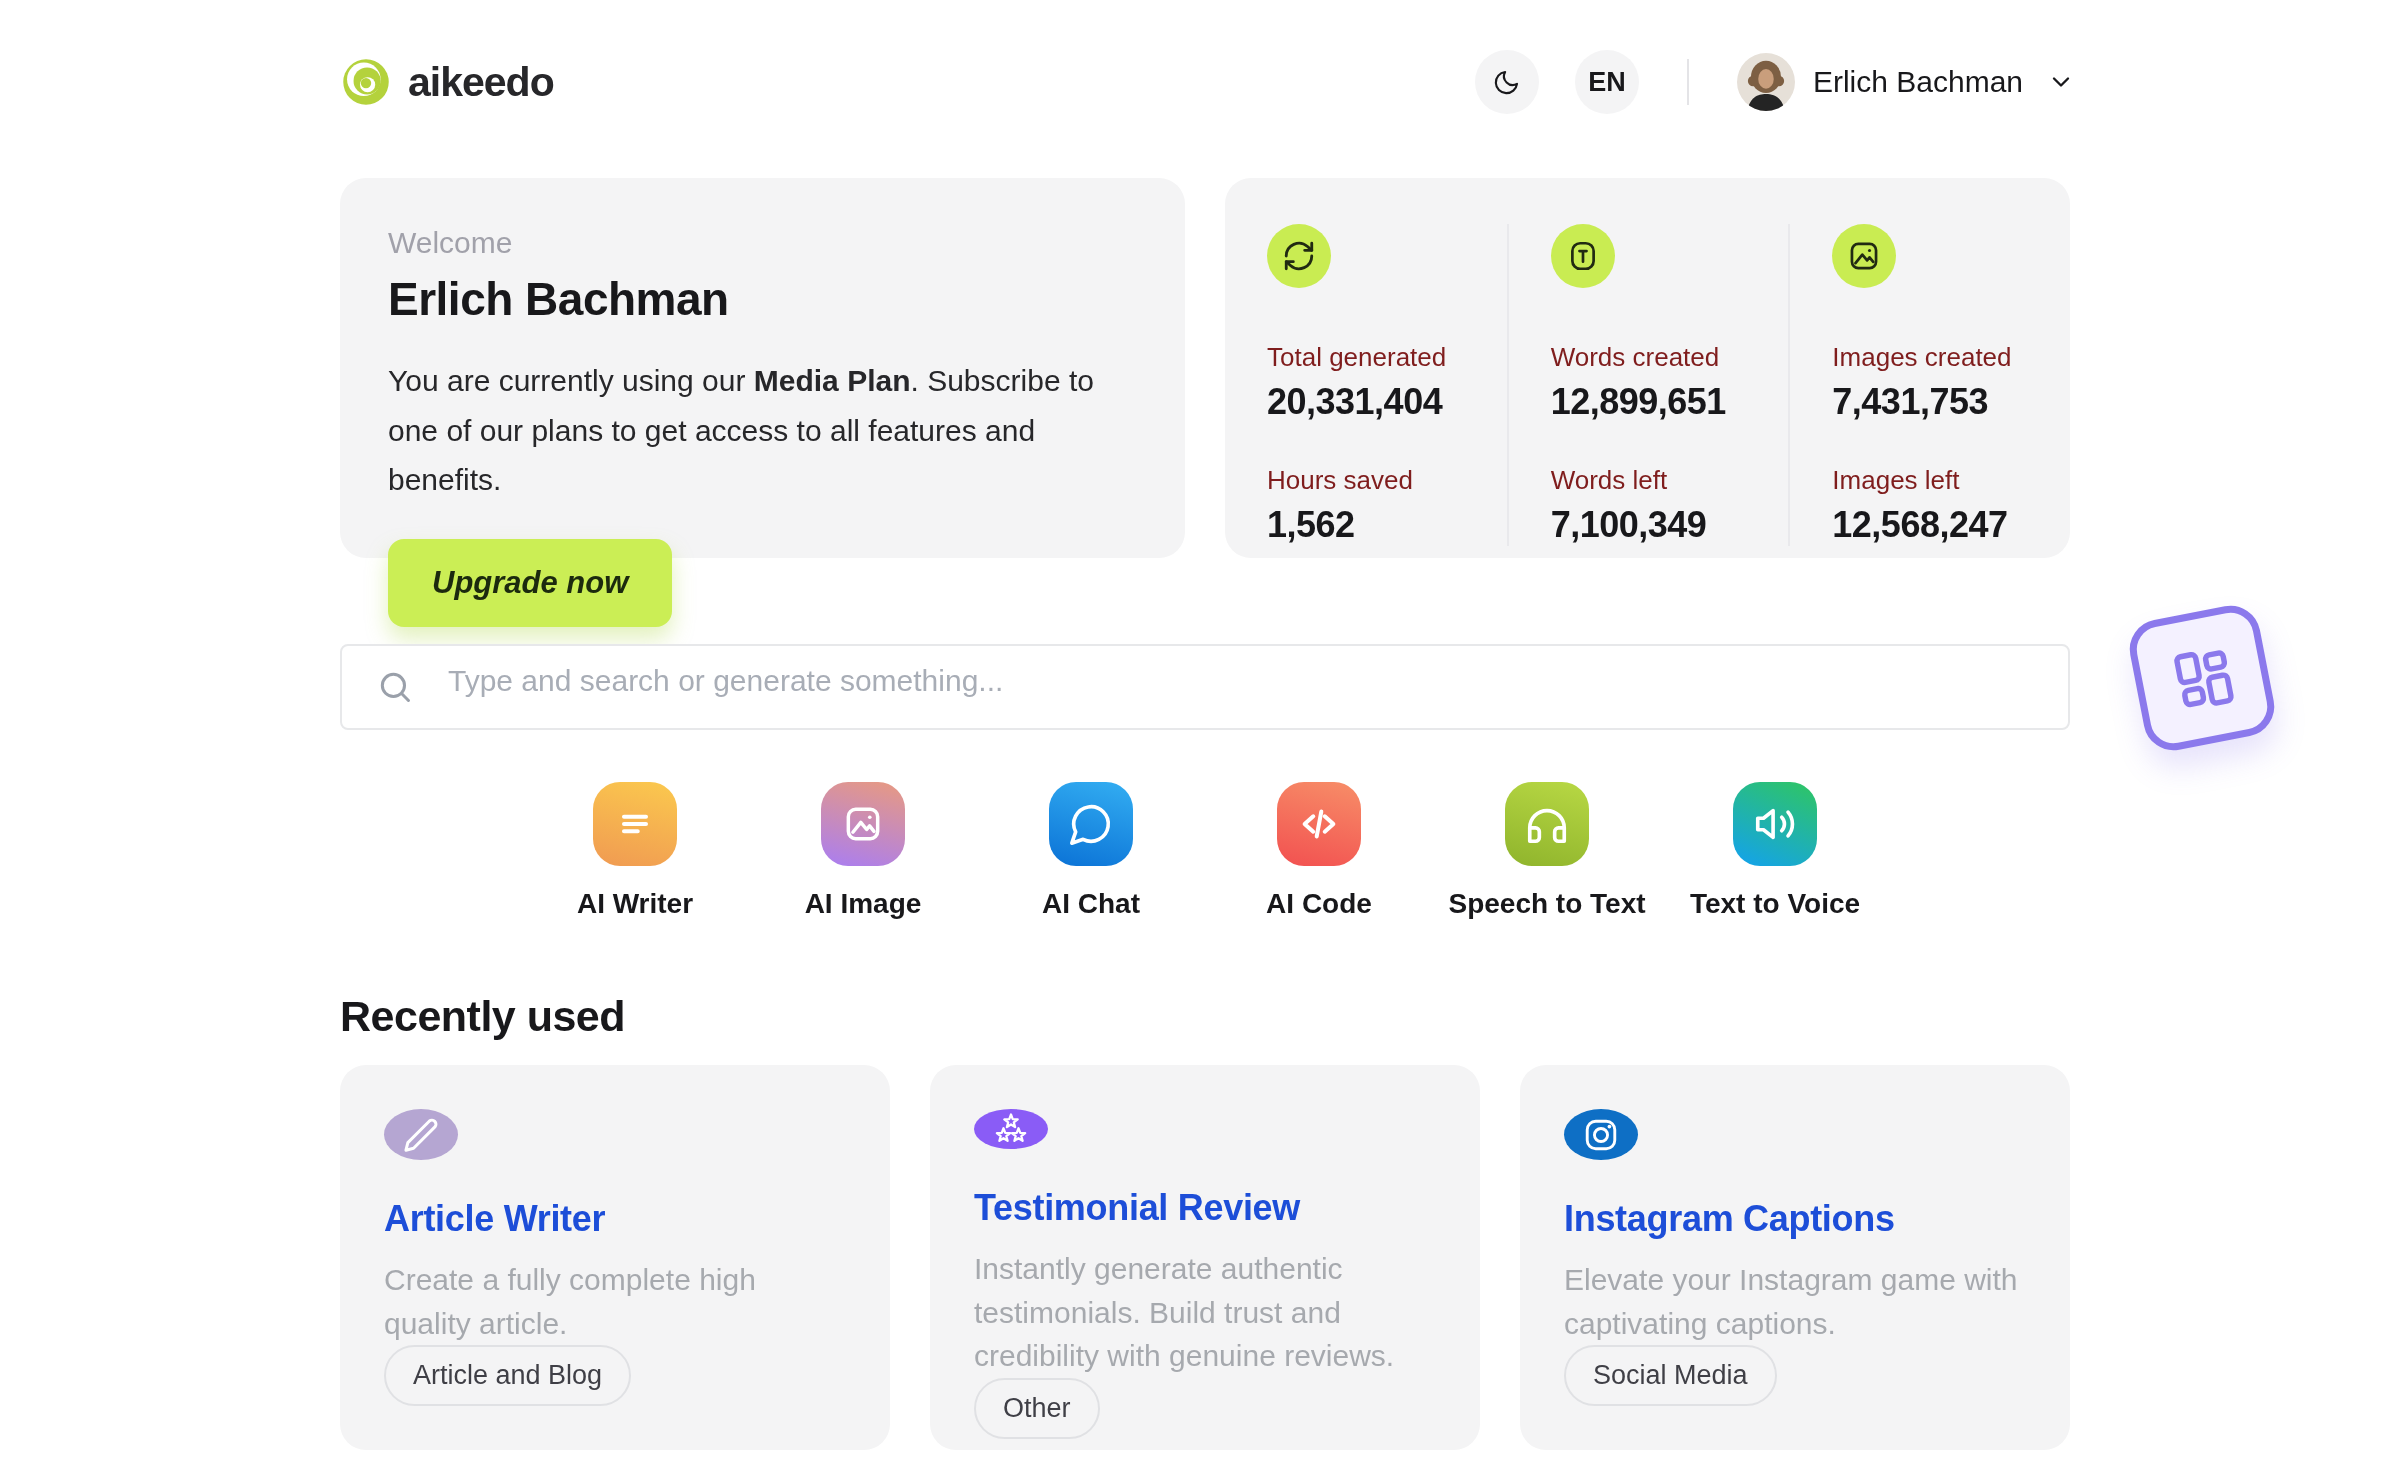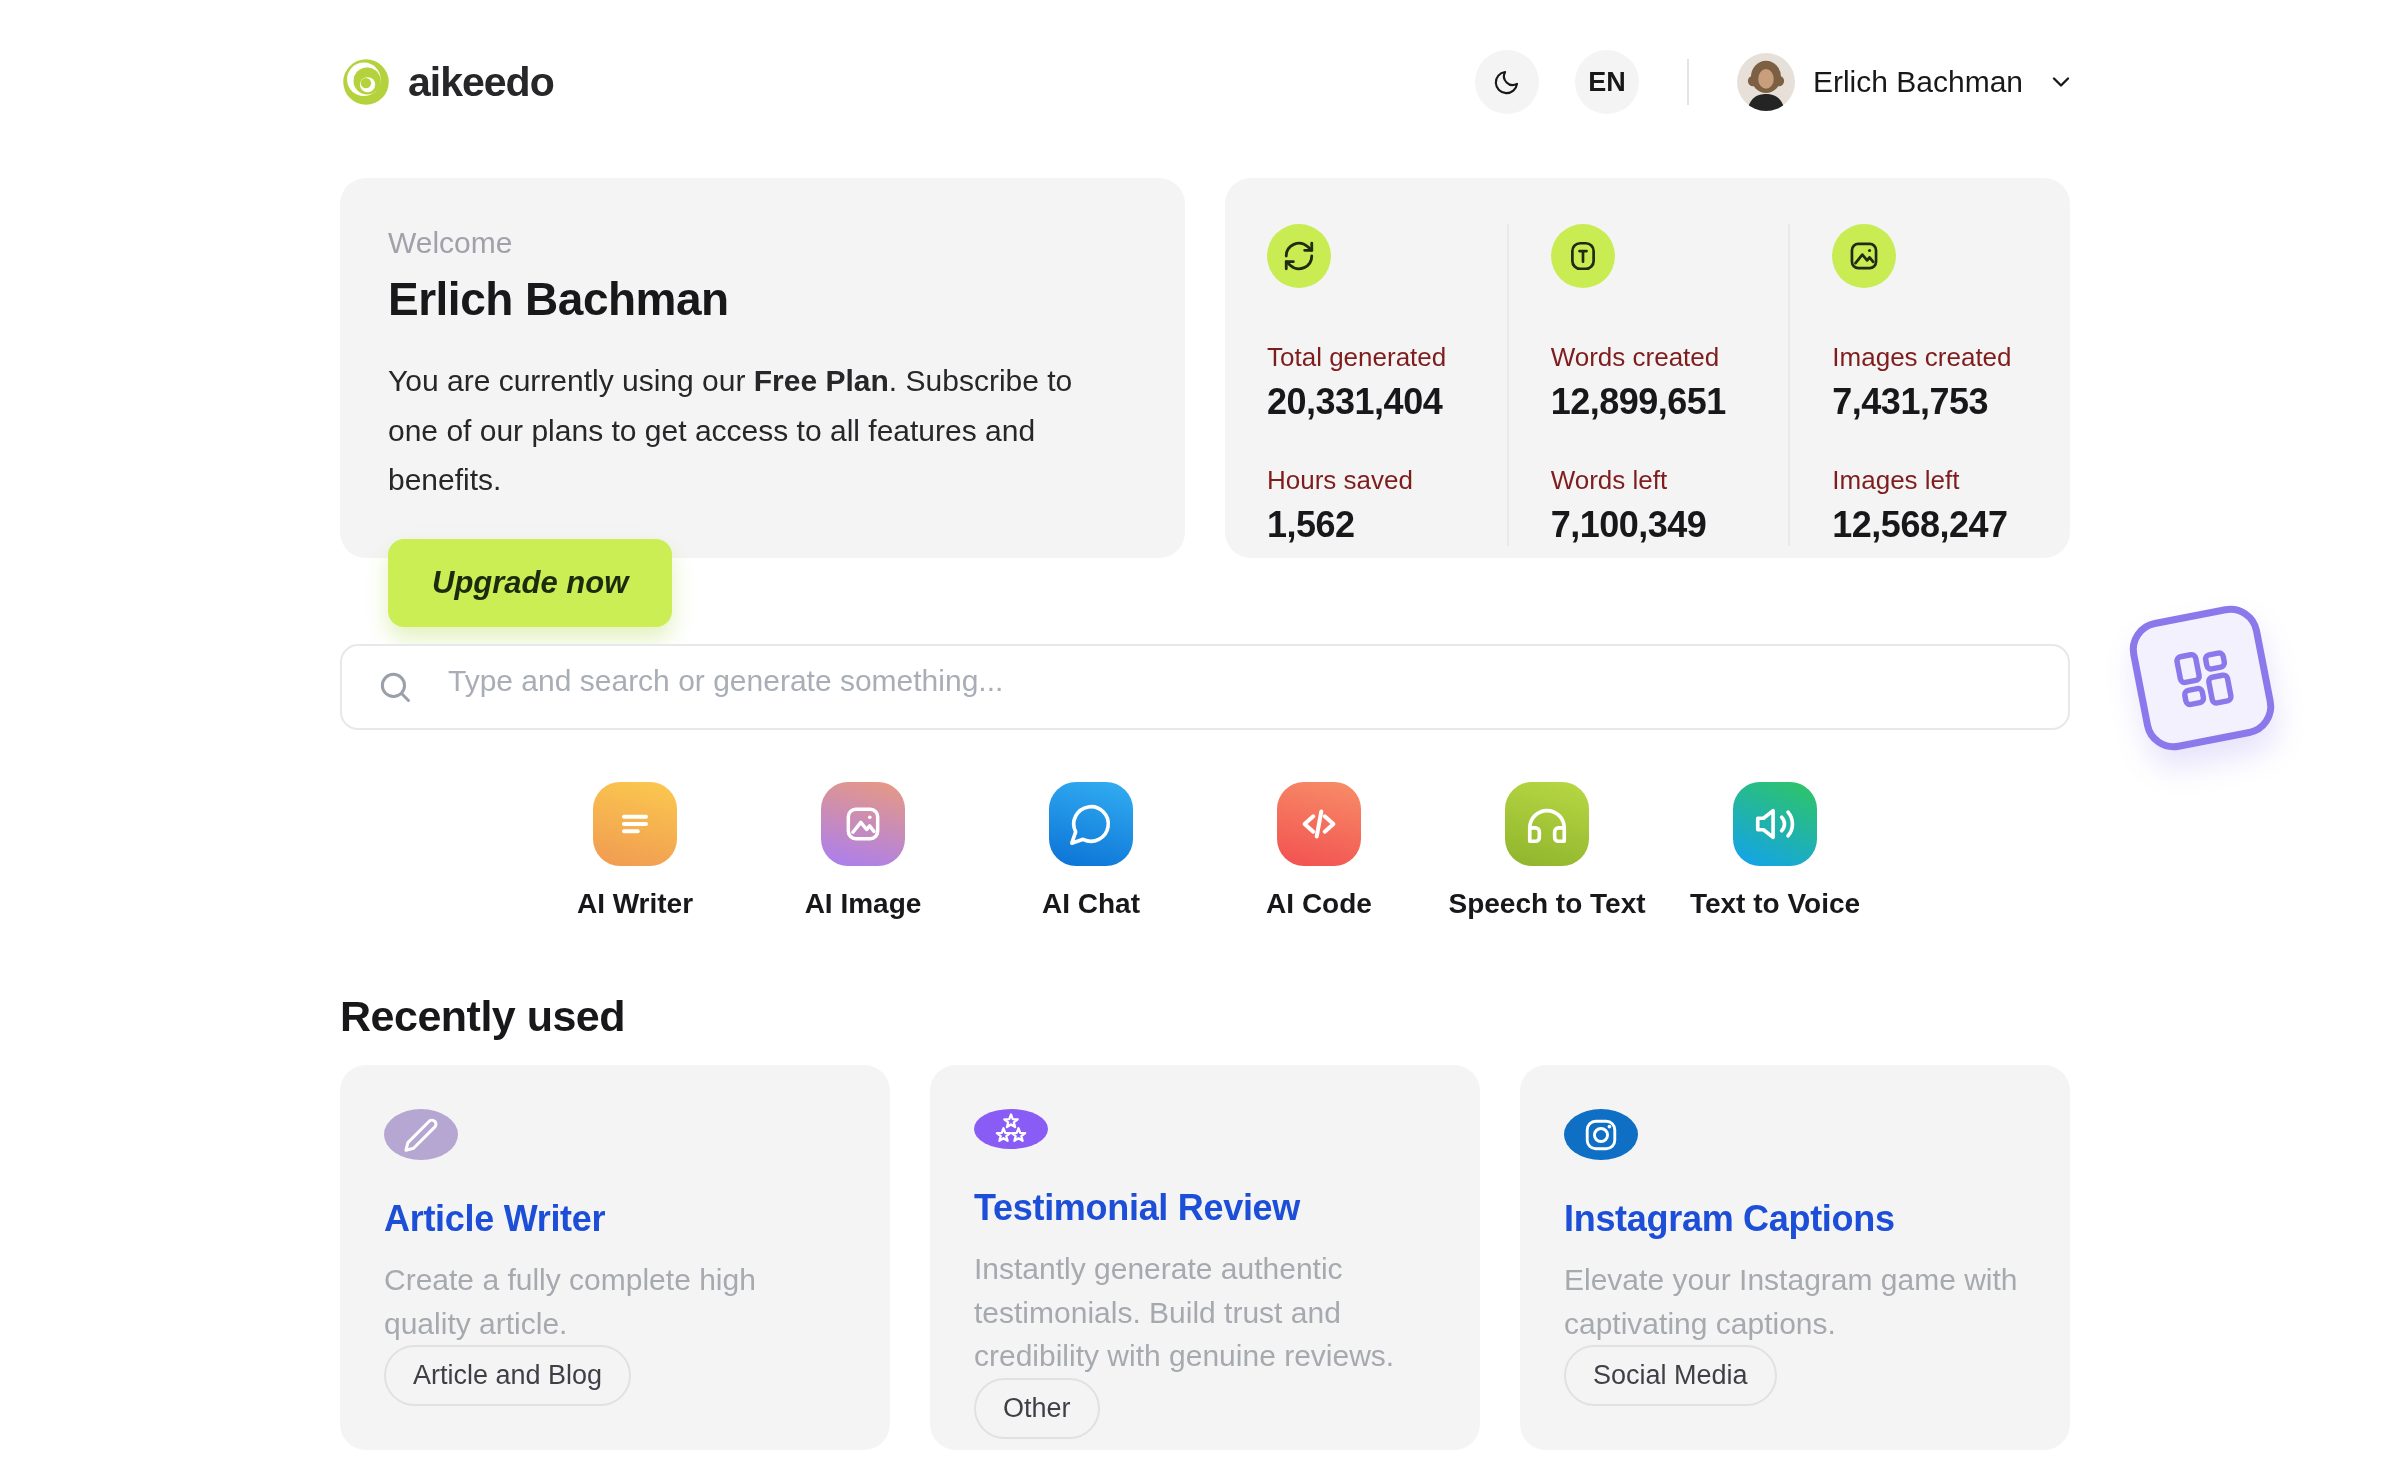--- a/index.html
+++ b/index.html
@@ -64,21 +64,21 @@
     display:flex; align-items:center; justify-content:center; margin-bottom:54px;
   }
   .stat-label { font-size:26px; color:#7f1d1d; margin-bottom:8px; }
   .stat-value { font-size:36px; font-weight:700; color:#18181b; letter-spacing:-0.5px; }
   .stat-gap { height:42px; }
 
   
   .search-row { margin-top:86px; position:relative; }
   .search-input {
     width:100%; height:86px; background:#fff;
-    border:2px solid #e7e8ea; border-radius:18px;
+    border:2px solid #e7e8ea; border-radius:8px;
     padding:0 40px 12px 106px; font-size:30px; color:#18181b;
     font-family:inherit; outline:none;
   }
   .search-input::placeholder { color:#a8adb6; }
   .search-glyph { position:absolute; left:36px; top:24px; pointer-events:none; display:flex; }
 
   
   .floating-badge {
     position:absolute; top:612px; right:132px;
     width:132px; height:132px;
@@ -170,21 +170,21 @@
   </div>
 </header>
 
 <main>
 
   <section class="top-cards">
 
     <div class="card welcome-card">
       <div class="welcome-label">Welcome</div>
       <div class="welcome-name">Erlich Bachman</div>
-      <p class="welcome-msg"><span>You are currently using our </span><b>Free Plan</b><span>. Subscribe to one of our plans to get access to all features and benefits.</span></p>
+      <p class="welcome-msg"><span>You are currently using our </span><b>Media Plan</b><span>. Subscribe to one of our plans to get access to all features and benefits.</span></p>
       <button class="upgrade-btn">Upgrade now</button>
     </div>
 
     <div class="card stats-card">
       <div class="stat-col">
         <div class="stat-icon">
           <svg width="34" height="34" viewBox="0 0 24 24" fill="none" stroke="#212a12" stroke-width="2" stroke-linecap="round" stroke-linejoin="round">
             <path d="M3 12a9 9 0 0 1 15-6.7L21 8"></path>
               <path d="M21 3v5h-5"></path>
             <path d="M21 12a9 9 0 0 1-15 6.7L3 16"></path>

